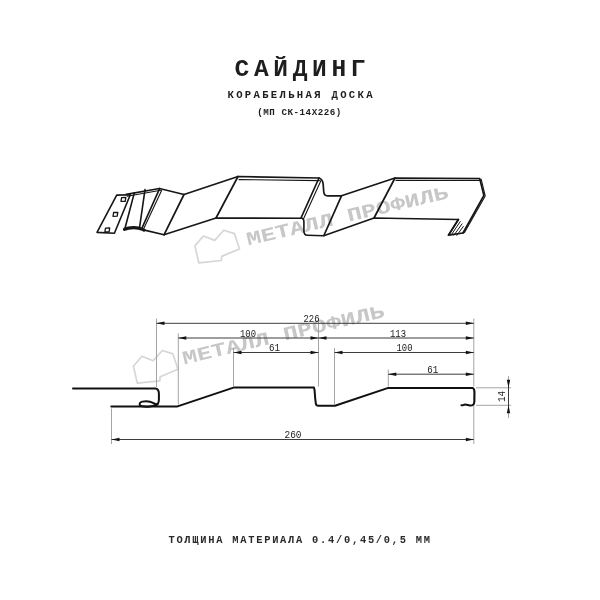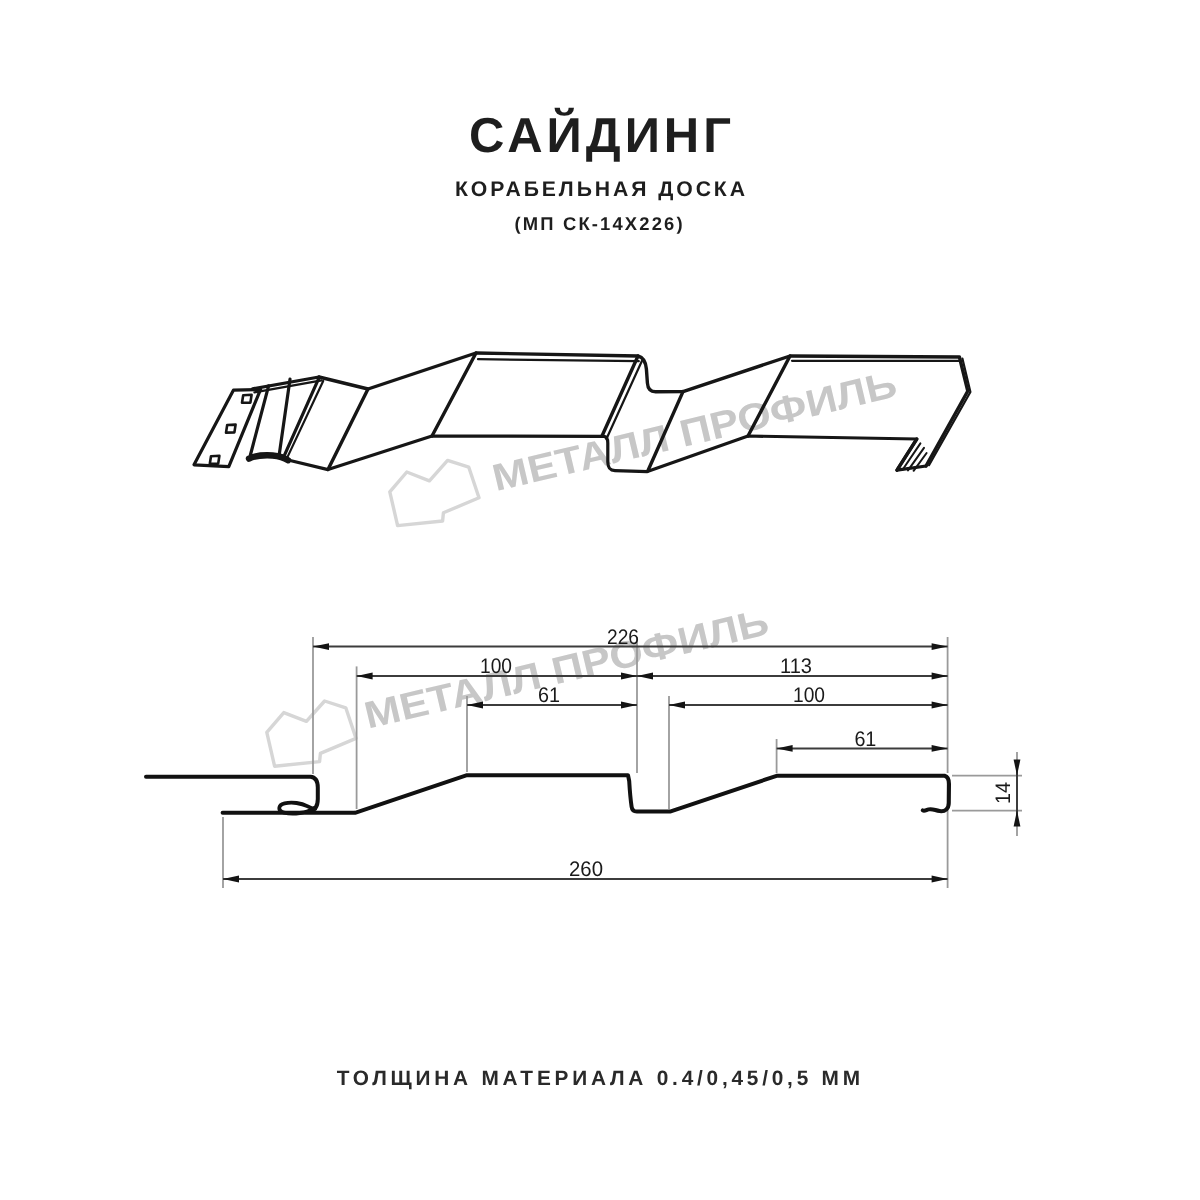--- a/index.html
+++ b/index.html
@@ -1,17 +1,17 @@
 <!DOCTYPE html>
 <html><head>
 <meta charset="utf-8">
 <style>
   html,body{margin:0;padding:0;background:#ffffff;}
   #page{position:relative;width:600px;height:600px;background:#fff;overflow:hidden;
-        font-family:Liberation Sans, sans-serif;}
+        font-family:Liberation Mono, monospace;}
   svg{position:absolute;left:0;top:0;}
 </style>
 </head>
 <body>
 <div id="page">
 <svg width="600" height="600" viewBox="0 0 600 600">
 
   <text x="300" y="76" text-anchor="middle" font-size="24.5" font-weight="bold" fill="#1e1e1e" textLength="131" lengthAdjust="spacing">САЙДИНГ</text>
   <text x="300" y="97.9" text-anchor="middle" font-size="10.6" font-weight="bold" fill="#1e1e1e" textLength="145" lengthAdjust="spacing">КОРАБЕЛЬНАЯ ДОСКА</text>
   <text x="299.3" y="114.9" text-anchor="middle" font-size="9.2" font-weight="bold" fill="#1e1e1e" textLength="84" lengthAdjust="spacing">(МП СК-14Х226)</text>

